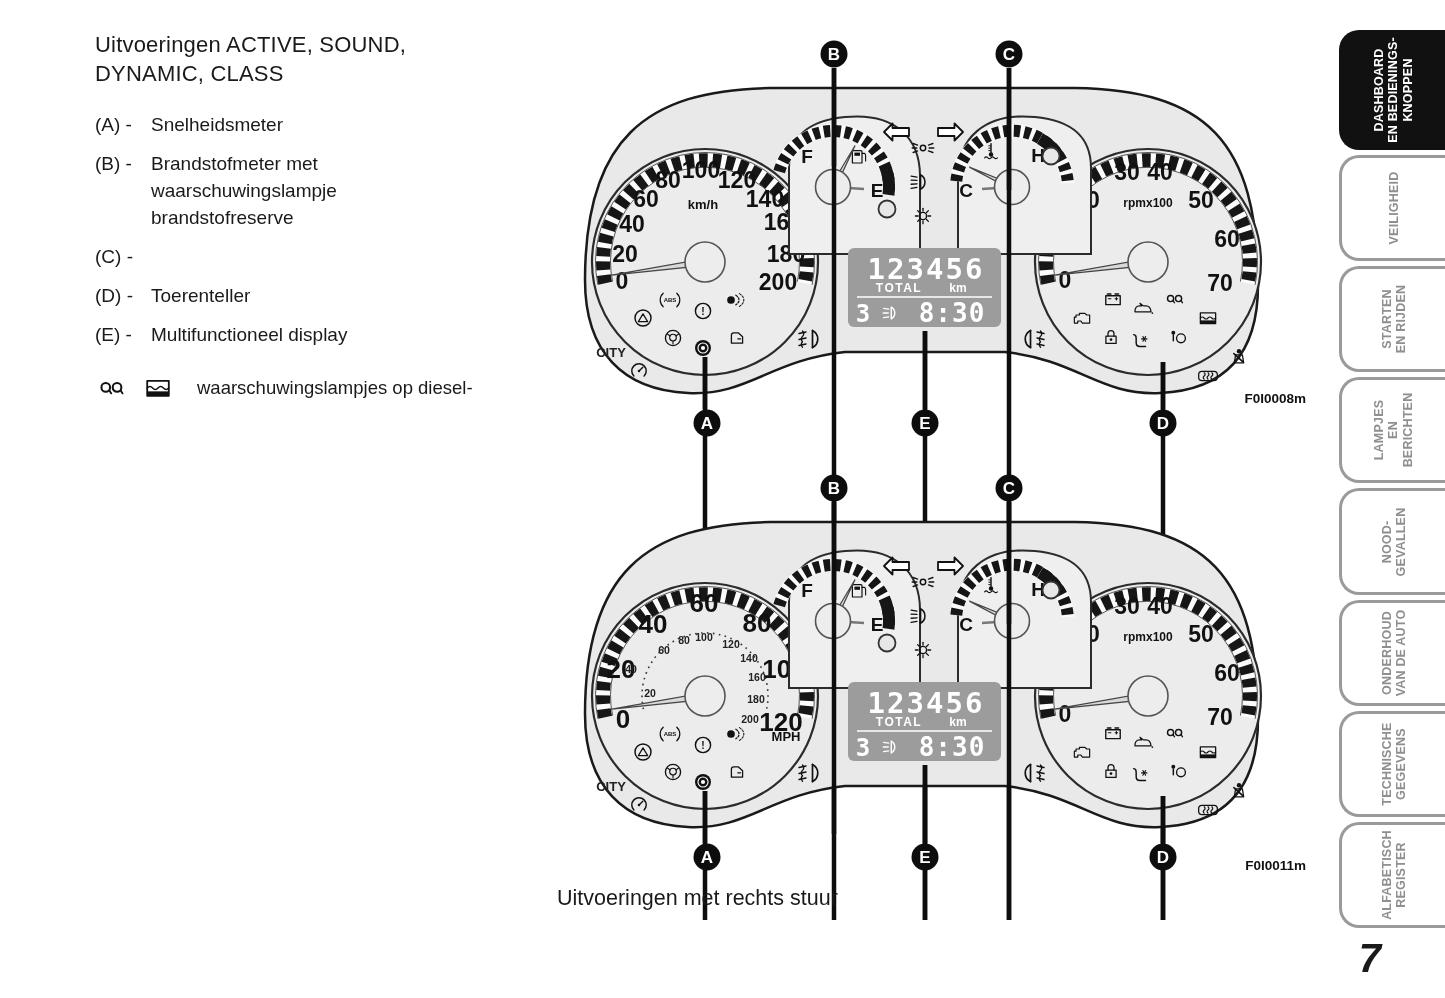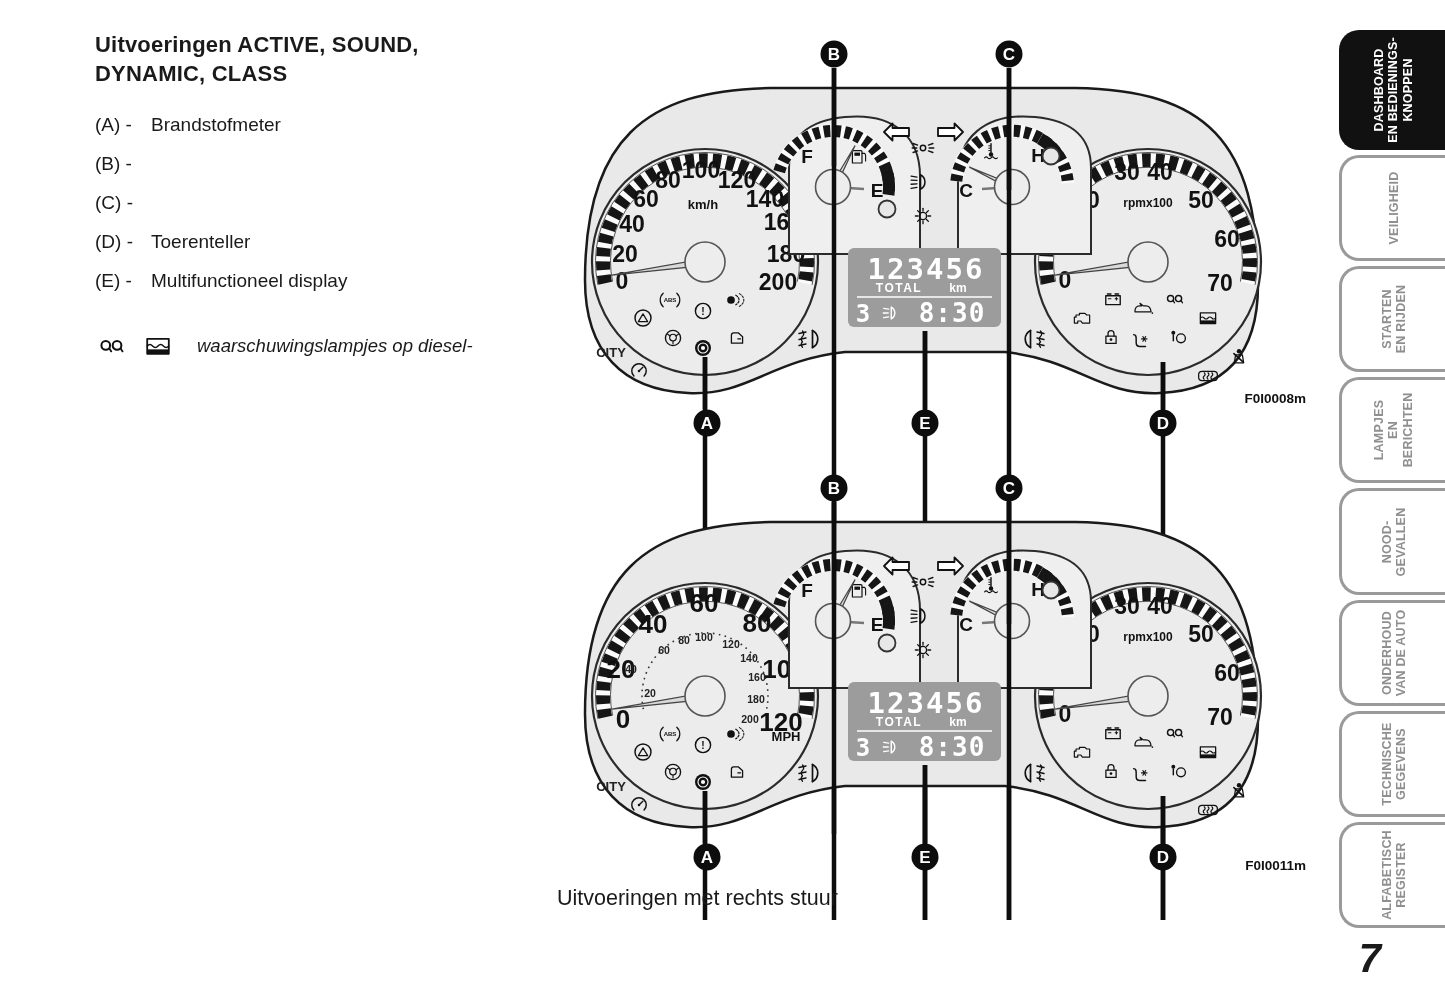--- a/index.html
+++ b/index.html
@@ -1,23 +1,23 @@
 <!DOCTYPE html>
 <html><head>
 <meta charset="utf-8">
 <style>
   html,body{margin:0;padding:0;background:#fff;}
   .page{position:relative;width:1445px;height:998px;background:#ffffff;overflow:hidden;
         font-family:"Liberation Sans",sans-serif;color:#1a1a1a;}
   
   .left-col{position:absolute;left:95px;top:30px;width:440px;}
-  .title{font-size:22px;line-height:29px;font-weight:700;letter-spacing:.2px;margin:0 0 23px 0;}
+  .title{font-size:22px;line-height:29px;font-weight:400;letter-spacing:.2px;margin:0 0 23px 0;}
   .legend-item{display:flex;font-size:19px;line-height:27px;margin-bottom:12px;}
   .legend-key{width:56px;flex:none;}
-  .diesel-note{margin-top:38px;font-size:18.5px;line-height:28px;font-style:italic;}
+  .diesel-note{margin-top:26px;font-size:18.5px;line-height:28px;}
   .note-line1{display:flex;align-items:center;}
   .note-icons{display:inline-flex;align-items:center;margin-right:10px;}
   .note-icons svg{margin-right:12px;}
   
   .caption{position:absolute;left:548px;top:886px;font-size:21.5px;margin-left:9px;}
   .page-number{position:absolute;right:64px;top:936px;font-size:40px;font-weight:700;font-style:italic;}
   #clusters-svg{position:absolute;left:520px;top:30px;}
   #clusters-svg text{font-family:"Liberation Sans",sans-serif;}
   #clusters-svg text.seg{font-family:"DejaVu Sans Mono",monospace;font-weight:700;fill:#ffffff;}
   
@@ -37,25 +37,30 @@
 
   <div class="left-col">
     <h1 class="title">
       <span>Uitvoeringen ACTIVE, SOUND,</span><br>
       <span>DYNAMIC, CLASS</span>
     </h1>
     <div id="legend-items">
         <div class="legend-item">
           <div class="legend-key">(A) -</div>
           <div>
-            <div>Brandstofmeter</div>
+            <div>Snelheidsmeter</div>
           </div>
         </div>
         <div class="legend-item">
           <div class="legend-key">(B) -</div>
+          <div>
+            <div>Brandstofmeter met</div>
+            <div>waarschuwingslampje</div>
+            <div>brandstofreserve</div>
+          </div>
         </div>
         <div class="legend-item">
           <div class="legend-key">(C) -</div>
         </div>
         <div class="legend-item">
           <div class="legend-key">(D) -</div>
           <div>
             <div>Toerenteller</div>
           </div>
         </div>

